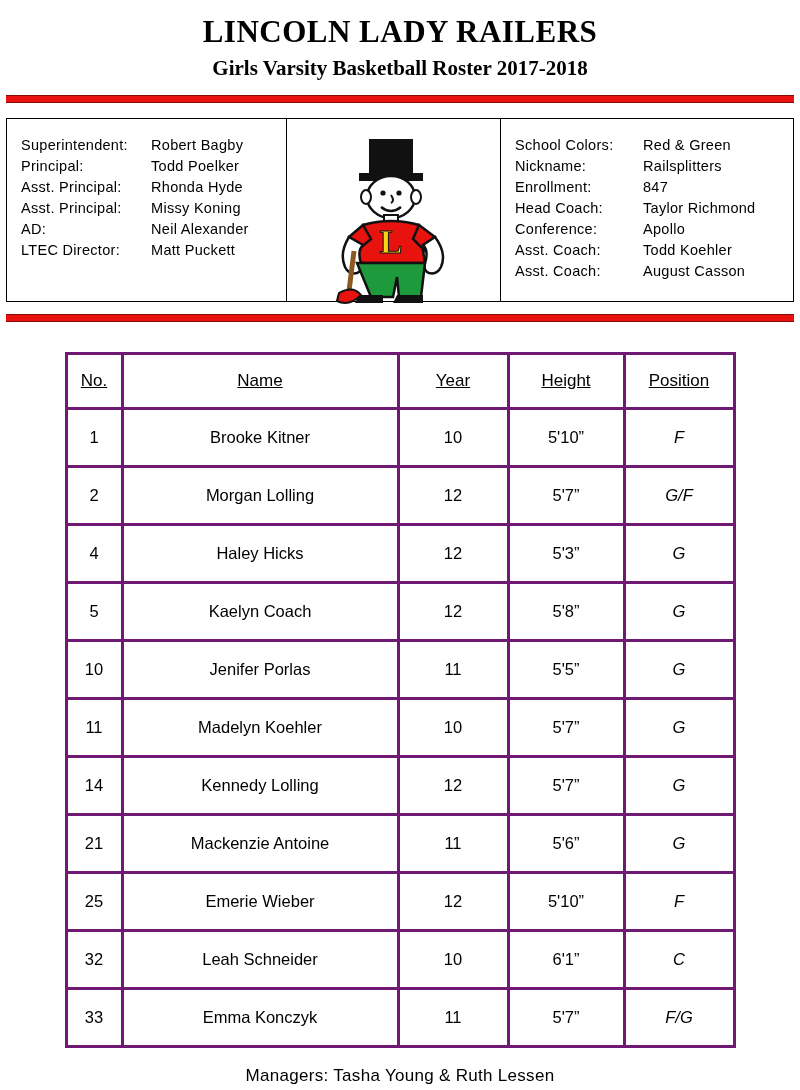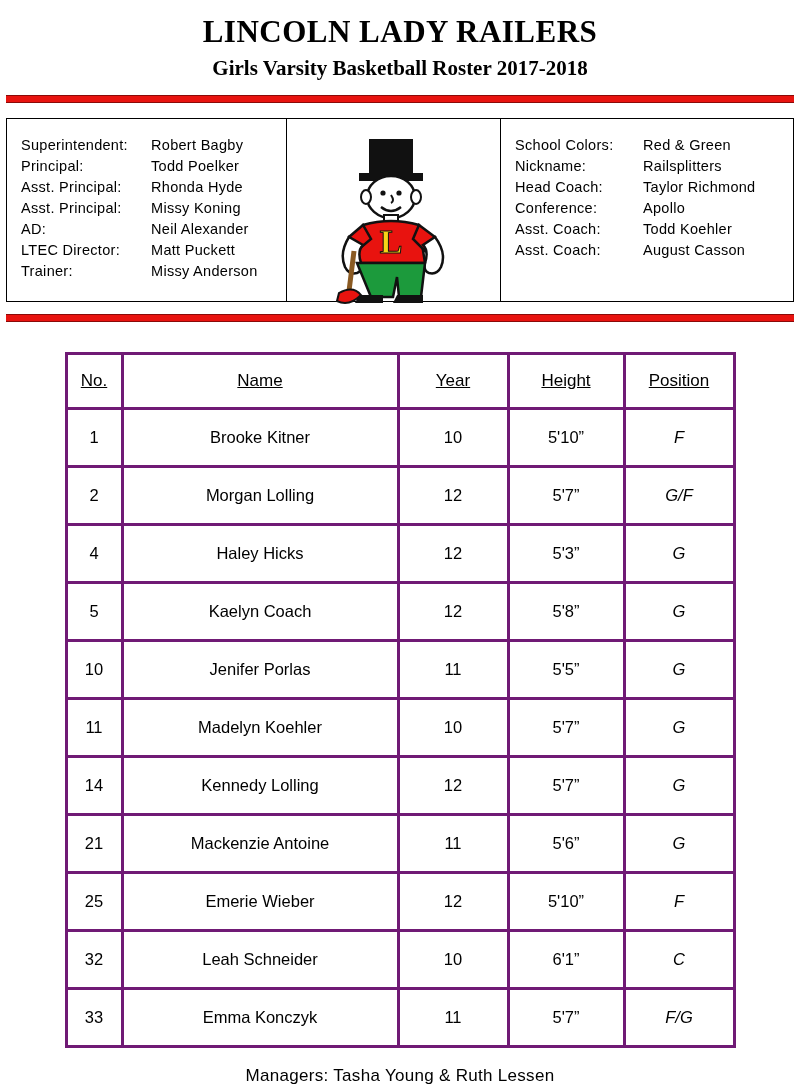--- a/index.html
+++ b/index.html
@@ -164,24 +164,20 @@
         <div class="info-value">Missy Koning</div>
       </div>
       <div class="info-row">
         <div class="info-label">AD:</div>
         <div class="info-value">Neil Alexander</div>
       </div>
       <div class="info-row">
         <div class="info-label">LTEC Director:</div>
         <div class="info-value">Matt Puckett</div>
       </div>
-      <div class="info-row">
-        <div class="info-label">Trainer:</div>
-        <div class="info-value">Missy Anderson</div>
-      </div>
     </div>
 
     <div class="info-col info-mid">
       <div class="mascot">
         <svg width="190" height="190" viewBox="0 0 190 190" aria-hidden="true">
 
           <path d="M70 14 h44 v34 h-44 z" fill="#111111"></path>
           <path d="M60 48 h64 v8 h-64 z" fill="#111111"></path>
 
           <ellipse cx="92" cy="72" rx="24" ry="21" fill="#ffffff" stroke="#111111" stroke-width="2.5"></ellipse>
@@ -221,20 +217,24 @@
     </div>
 
     <div class="info-col info-right">
       <div class="info-row">
         <div class="info-label">School Colors:</div>
         <div class="info-value">Red &amp; Green</div>
       </div>
       <div class="info-row">
         <div class="info-label">Nickname:</div>
         <div class="info-value">Railsplitters</div>
+      </div>
+      <div class="info-row">
+        <div class="info-label">Enrollment:</div>
+        <div class="info-value">847</div>
       </div>
       <div class="info-row">
         <div class="info-label">Head Coach:</div>
         <div class="info-value">Taylor Richmond</div>
       </div>
       <div class="info-row">
         <div class="info-label">Conference:</div>
         <div class="info-value">Apollo</div>
       </div>
       <div class="info-row">

